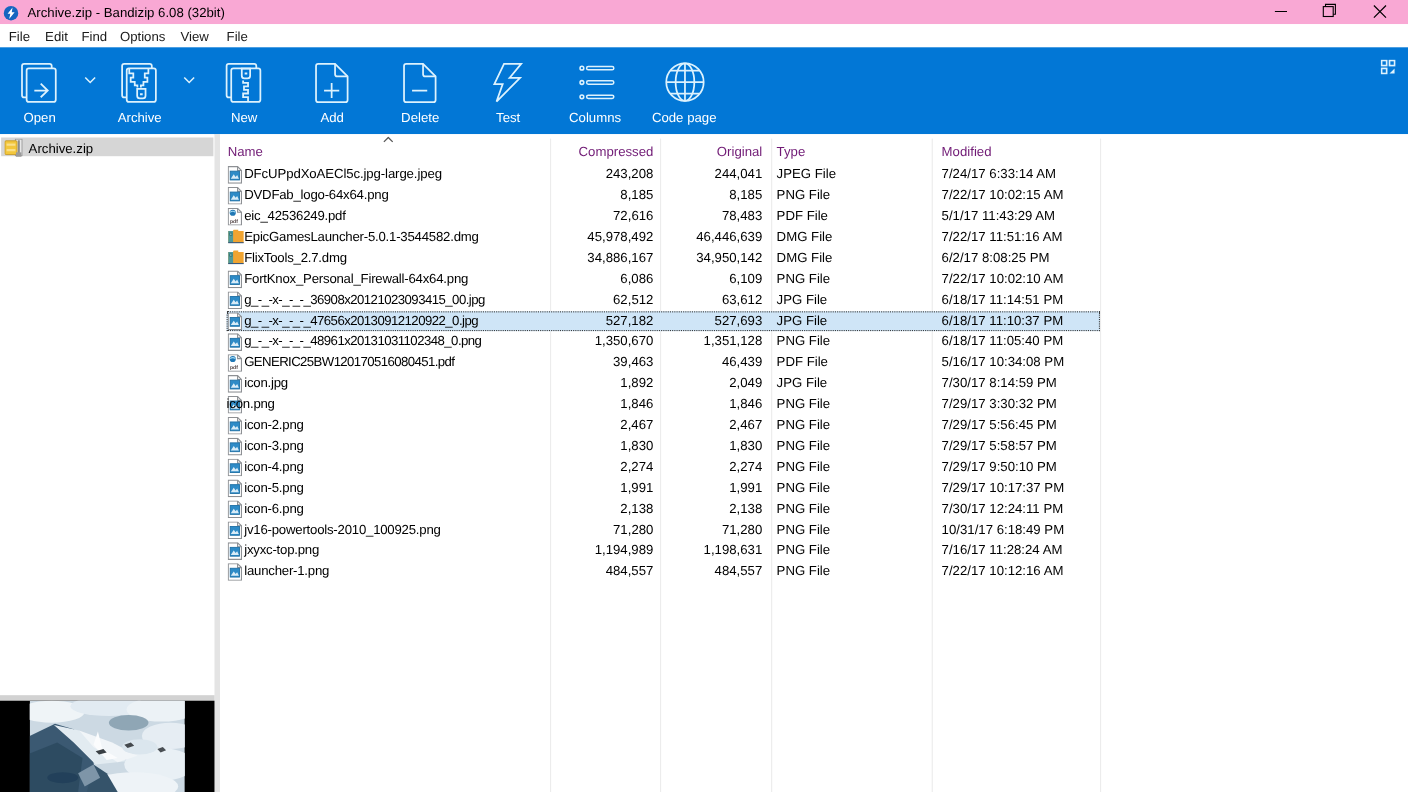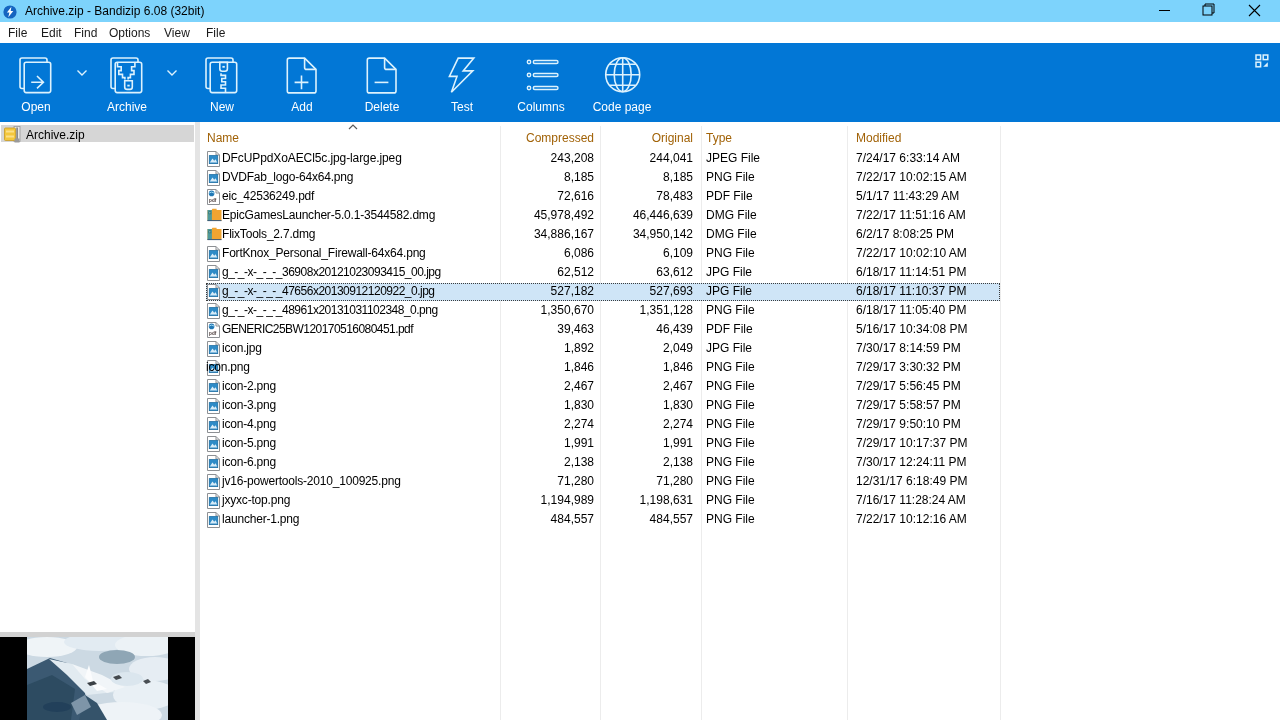--- a/index.html
+++ b/index.html
@@ -1,33 +1,33 @@
 <!DOCTYPE html>
 <html><head>
 <meta charset="utf-8">
 <style>
   * { margin:0; padding:0; box-sizing:border-box; }
   html,body { width:1280px; height:720px; overflow:hidden; background:#fff;
     font-family:"Liberation Sans", sans-serif; font-size:12px; color:#000; }
   .abs { position:absolute; }
-  #titlebar { position:absolute; left:0; top:0; width:1280px; height:22px; background:#7dd3fc; }
+  #titlebar { position:absolute; left:0; top:0; width:1280px; height:22px; background:#f9a8d4; }
   #title { position:absolute; left:25px; top:4px; font-size:12px; color:#000; }
   #menubar { position:absolute; left:0; top:22px; width:1280px; height:21px; background:#fff; }
   .menu { position:absolute; top:4px; font-size:12px; color:#1a1a1a; }
   #toolbar { position:absolute; left:0; top:43px; width:1280px; height:79px; background:#0277d6; }
   .tblabel { position:absolute; top:57px; width:80px; text-align:center; color:#fff; font-size:12px; }
   .tbicon { position:absolute; top:9px; }
   #sidebar { position:absolute; left:0; top:122px; width:195px; height:598px; background:#fff; }
   #sideitem { position:absolute; left:1px; top:3px; width:193px; height:17px; background:#d6d6d6; }
   #splitter { position:absolute; left:195px; top:122px; width:5px; height:598px; background:#e4e4e4; }
   #hsplit { position:absolute; left:0; top:632px; width:195px; height:5px; background:#d2d2d2; }
   #preview { position:absolute; left:0; top:637px; width:195px; height:83px; background:#000; }
   #list { position:absolute; left:200px; top:122px; width:1080px; height:598px; background:#fff; }
   .gline { position:absolute; top:4px; width:1px; height:594px; background:#ececec; }
-  .hdr { position:absolute; top:9px; font-size:12px; color:#a16207; white-space:pre; }
+  .hdr { position:absolute; top:9px; font-size:12px; color:#701a75; white-space:pre; }
   .row { position:absolute; left:0; width:800px; height:19px; }
   .cell { position:absolute; top:2px; font-size:12px; white-space:pre; }
   .num { text-align:right; }
   .ficon { position:absolute; left:7px; top:2px; }
   #selrow { position:absolute; left:6px; width:794px; height:18px; background:#cfe5f7; outline:1px dotted #3c3c3c; outline-offset:-1px; }
 </style>
 </head>
 <body>
 
 <div id="titlebar">
@@ -415,21 +415,21 @@
     <span class="ficon"><svg width="13" height="16" viewBox="0 0 13 16">
             <path d="M0.5 0.5 H9 L12.5 4 V15.5 H0.5 Z" fill="#fff" stroke="#8d9094" stroke-width="1"></path>
             <path d="M9 0.5 V4 H12.5" fill="none" stroke="#8d9094" stroke-width="1"></path>
             <rect x="2.3" y="4.6" width="8.4" height="8" fill="#2e8bc7" stroke="#1c6ea4" stroke-width="0.8"></rect>
             <path d="M2.8 11.5 L5.5 7.5 L7.2 9.8 L8.6 8.2 L10.2 11.5 Z" fill="#d9ecf7"></path>
           </svg></span>
     <span class="cell" style="left:22px;letter-spacing:-0.2px">jv16-powertools-2010_100925.png</span>
     <span class="cell num" style="left:294px;width:100px">71,280</span>
     <span class="cell num" style="left:393px;width:100px">71,280</span>
     <span class="cell" style="left:506px">PNG File</span>
-    <span class="cell" style="left:656px">12/31/17 6:18:49 PM</span>
+    <span class="cell" style="left:656px">10/31/17 6:18:49 PM</span>
   </div>
       <div class="row" style="top:369px">
     <span class="ficon"><svg width="13" height="16" viewBox="0 0 13 16">
             <path d="M0.5 0.5 H9 L12.5 4 V15.5 H0.5 Z" fill="#fff" stroke="#8d9094" stroke-width="1"></path>
             <path d="M9 0.5 V4 H12.5" fill="none" stroke="#8d9094" stroke-width="1"></path>
             <rect x="2.3" y="4.6" width="8.4" height="8" fill="#2e8bc7" stroke="#1c6ea4" stroke-width="0.8"></rect>
             <path d="M2.8 11.5 L5.5 7.5 L7.2 9.8 L8.6 8.2 L10.2 11.5 Z" fill="#d9ecf7"></path>
           </svg></span>
     <span class="cell" style="left:22px;letter-spacing:-0.2px">jxyxc-top.png</span>
     <span class="cell num" style="left:294px;width:100px">1,194,989</span>

